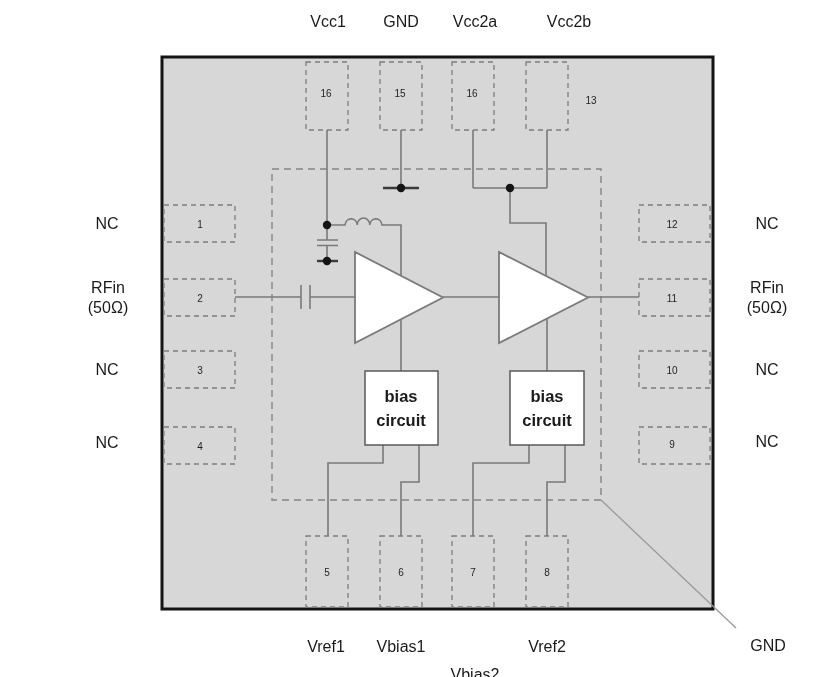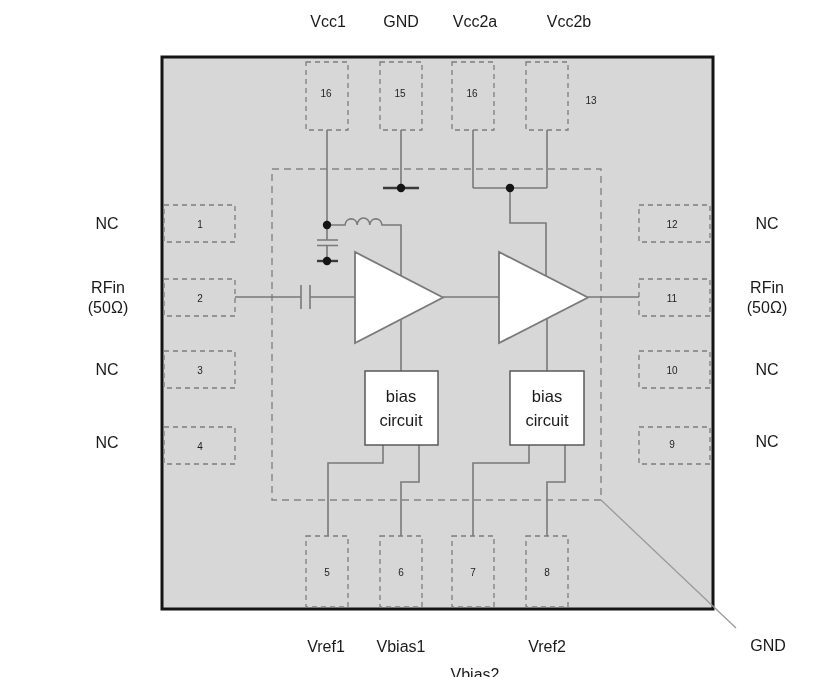--- a/index.html
+++ b/index.html
@@ -11,21 +11,21 @@
   .lbl{
     position:absolute;transform:translate(-50%,-50%);
     font-size:16px;line-height:20px;text-align:center;white-space:nowrap;color:#1a1a1a;
   }
   .pin-num{
     position:absolute;transform:translate(-50%,-50%);
     font-size:10px;color:#1f1f1f;text-align:center;white-space:nowrap;
   }
   .block-lbl{
     position:absolute;transform:translate(-50%,-50%);
-    font-size:16.5px;line-height:24px;text-align:center;white-space:nowrap;color:#1a1a1a;
+    font-size:16.5px;line-height:24px;text-align:center;white-space:nowrap;color:#1a1a1a;font-weight:bold;
   }
   .sub{display:block;}
 </style>
 </head>
 <body>
 
 <div class="stage">
 
   <svg width="835" height="677" viewBox="0 0 835 677">
 

